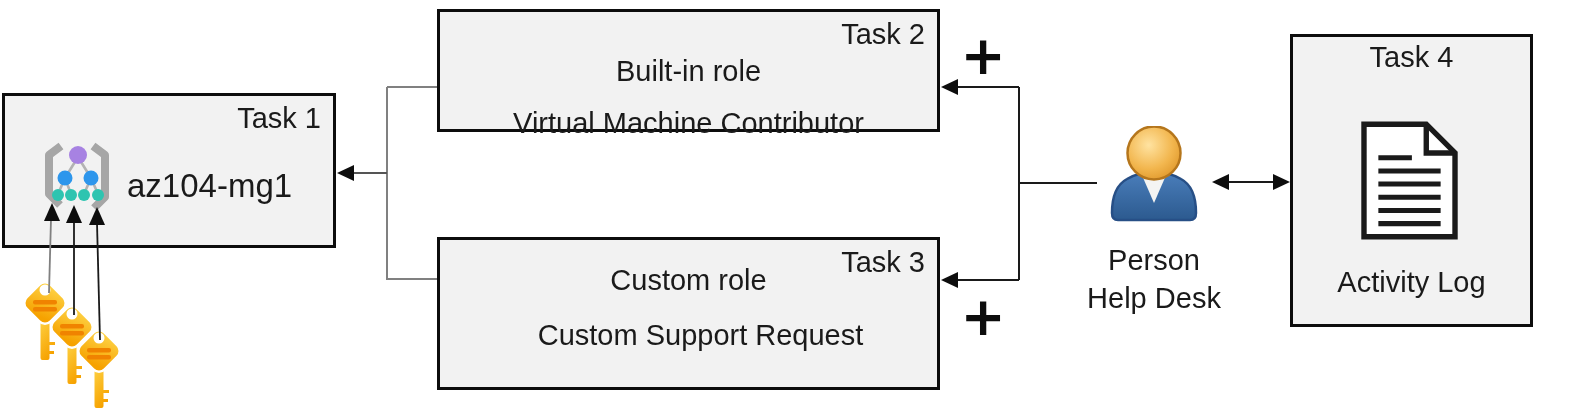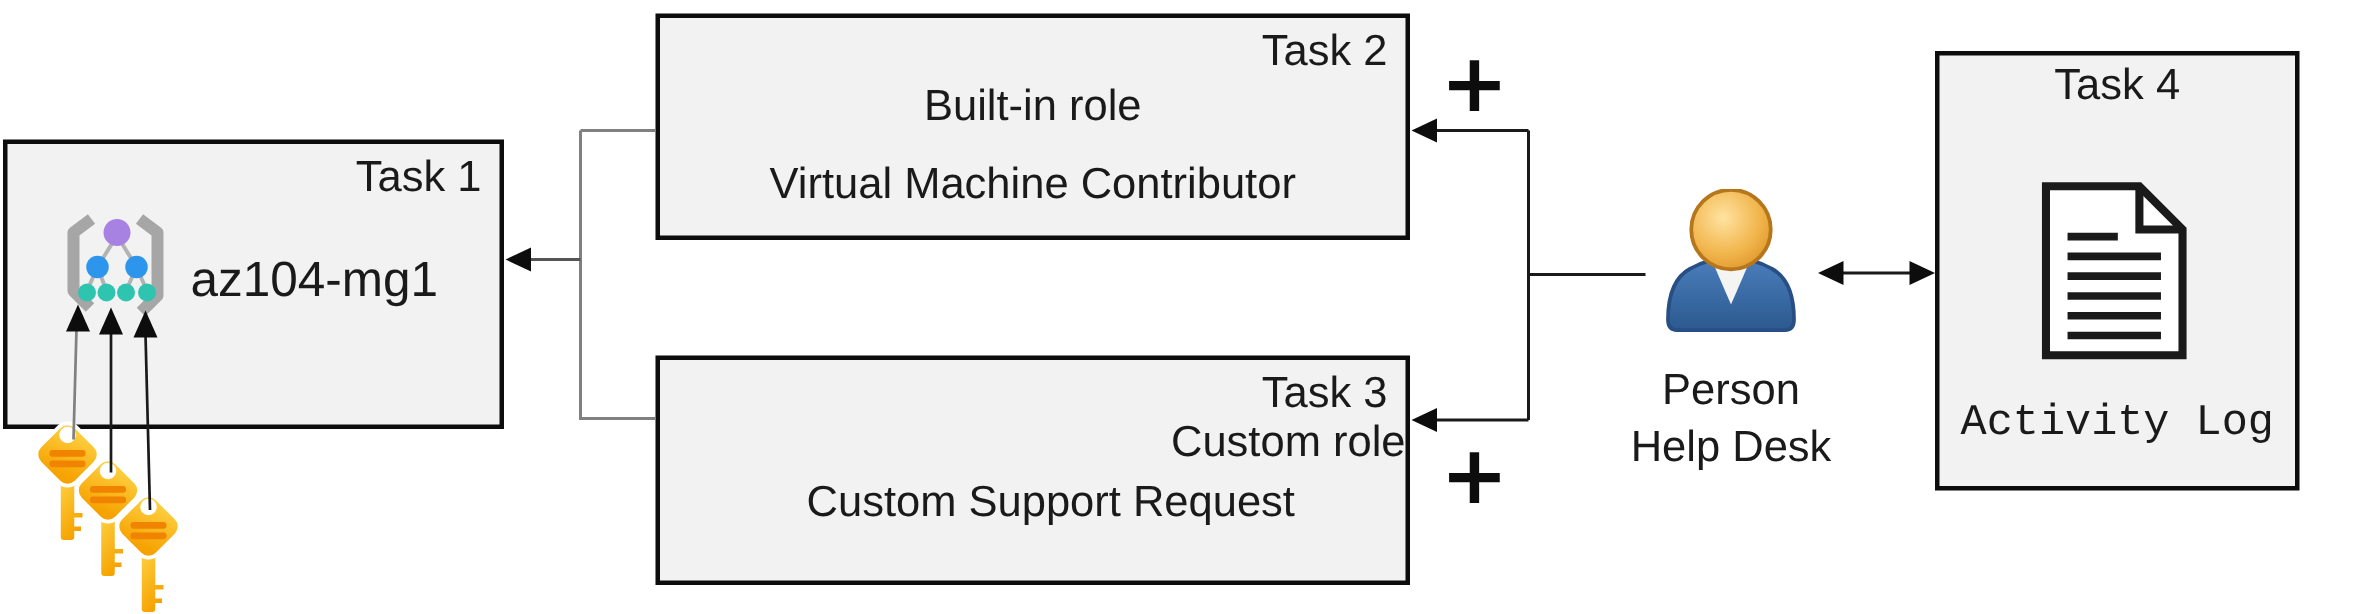--- a/index.html
+++ b/index.html
@@ -20,66 +20,66 @@
     font-family:"DejaVu Sans",sans-serif;font-weight:bold;font-size:54px;line-height:58px;color:#0d0d0d;
   }
   .overlay{position:absolute;left:0;top:0;width:1571px;height:409px;pointer-events:none;}
   .icon-abs{position:absolute;}
 </style>
 </head>
 <body>
 
 <div class="canvas">
 
-  <div class="box" style="left:2px;top:93px;width:334px;height:193px;">
+  <div class="box" style="left:2px;top:93px;width:334px;height:155px;">
     <div class="tag tag-right">Task 1</div>
     <svg class="icon-abs" style="left:33px;top:44px;" width="78" height="74" viewBox="0 0 78 74">
       <path d="M23,6 L11,15 L11,54 L22,65" fill="none" stroke="#a6a6a6" stroke-width="8" stroke-linejoin="round"></path>
       <path d="M55,6 L67,15 L67,57 L56,68" fill="none" stroke="#a6a6a6" stroke-width="8" stroke-linejoin="round"></path>
       <g stroke="#b3b3b3" stroke-width="2.6">
         <path d="M40,17 L27,38 M40,17 L53,38 M27,38 L20,54 M27,38 L33,54 M53,38 L46,54 M53,38 L60,54" fill="none"></path>
       </g>
       <circle cx="40" cy="15" r="9" fill="#a782e2"></circle>
       <circle cx="27" cy="38" r="7.5" fill="#2d96ec"></circle>
       <circle cx="53" cy="38" r="7.5" fill="#2d96ec"></circle>
       <circle cx="20" cy="55" r="6" fill="#2ec4b0"></circle>
       <circle cx="33" cy="55" r="6" fill="#2ec4b0"></circle>
       <circle cx="46" cy="55" r="6" fill="#2ec4b0"></circle>
       <circle cx="60" cy="55" r="6" fill="#2ec4b0"></circle>
     </svg>
     <div class="resource-label">az104-mg1</div>
   </div>
 
-  <div class="box" style="left:437px;top:9px;width:503px;height:151px;">
+  <div class="box" style="left:437px;top:9px;width:503px;height:123px;">
     <div class="tag tag-right">Task 2</div>
     <div class="center-line" style="top:42px;">Built-in role</div>
     <div class="center-line" style="top:77px;margin-top:17px;">Virtual Machine Contributor</div>
   </div>
 
   <div class="box" style="left:437px;top:202px;width:503px;height:153px;margin-top:35px;">
     <div class="tag tag-right">Task 3</div>
-    <div class="center-line" style="top:38px;text-align:right;">Custom role</div>
+    <div class="center-line" style="top:23px;">Custom role</div>
     <div class="center-line" style="top:78px;padding-left:12px;">Custom Support Request</div>
   </div>
 
   <div class="box" style="left:1290px;top:34px;width:243px;height:293px;">
     <div class="center-line" style="top:3px;">Task 4</div>
     <svg class="icon-abs" style="left:65px;top:82px;" width="103" height="123" viewBox="0 0 86 102">
       <path d="M5,4 H57 L81,28 V98 H5 Z" fill="#ffffff" stroke="#1a1a1a" stroke-width="4.5" stroke-linejoin="miter"></path>
       <path d="M57,4 V28 H81" fill="none" stroke="#1a1a1a" stroke-width="4.5"></path>
       <g stroke="#1a1a1a" stroke-width="4.2">
         <path d="M17,32 H45"></path>
         <path d="M17,43 H69"></path>
         <path d="M17,54 H69"></path>
         <path d="M17,65 H69"></path>
         <path d="M17,76 H69"></path>
         <path d="M17,87 H69"></path>
       </g>
     </svg>
-    <div class="center-line" style="top:228px;font-family:Liberation Mono, monospace;">Activity Log</div>
+    <div class="center-line" style="top:228px;">Activity Log</div>
   </div>
 
   <svg class="icon-abs" style="left:15px;top:275px;" width="122" height="134" viewBox="0 0 122 134">
     <defs>
       <linearGradient id="kg" x1="0" y1="0" x2="0.4" y2="1">
         <stop offset="0" stop-color="#ffd84d"></stop>
         <stop offset="1" stop-color="#f6a200"></stop>
       </linearGradient>
       <g id="key">
         <path d="M-5.5,10 L5.5,10 L5.5,38 L11,38 L11,43 L5.5,43 L5.5,47 L10,47 L10,52 L5.5,52 L5.5,55 Q5.5,58 2.5,58 L-2.5,58 Q-5.5,58 -5.5,55 Z" fill="url(#kg)" stroke="#ffffff" stroke-width="2"></path>

